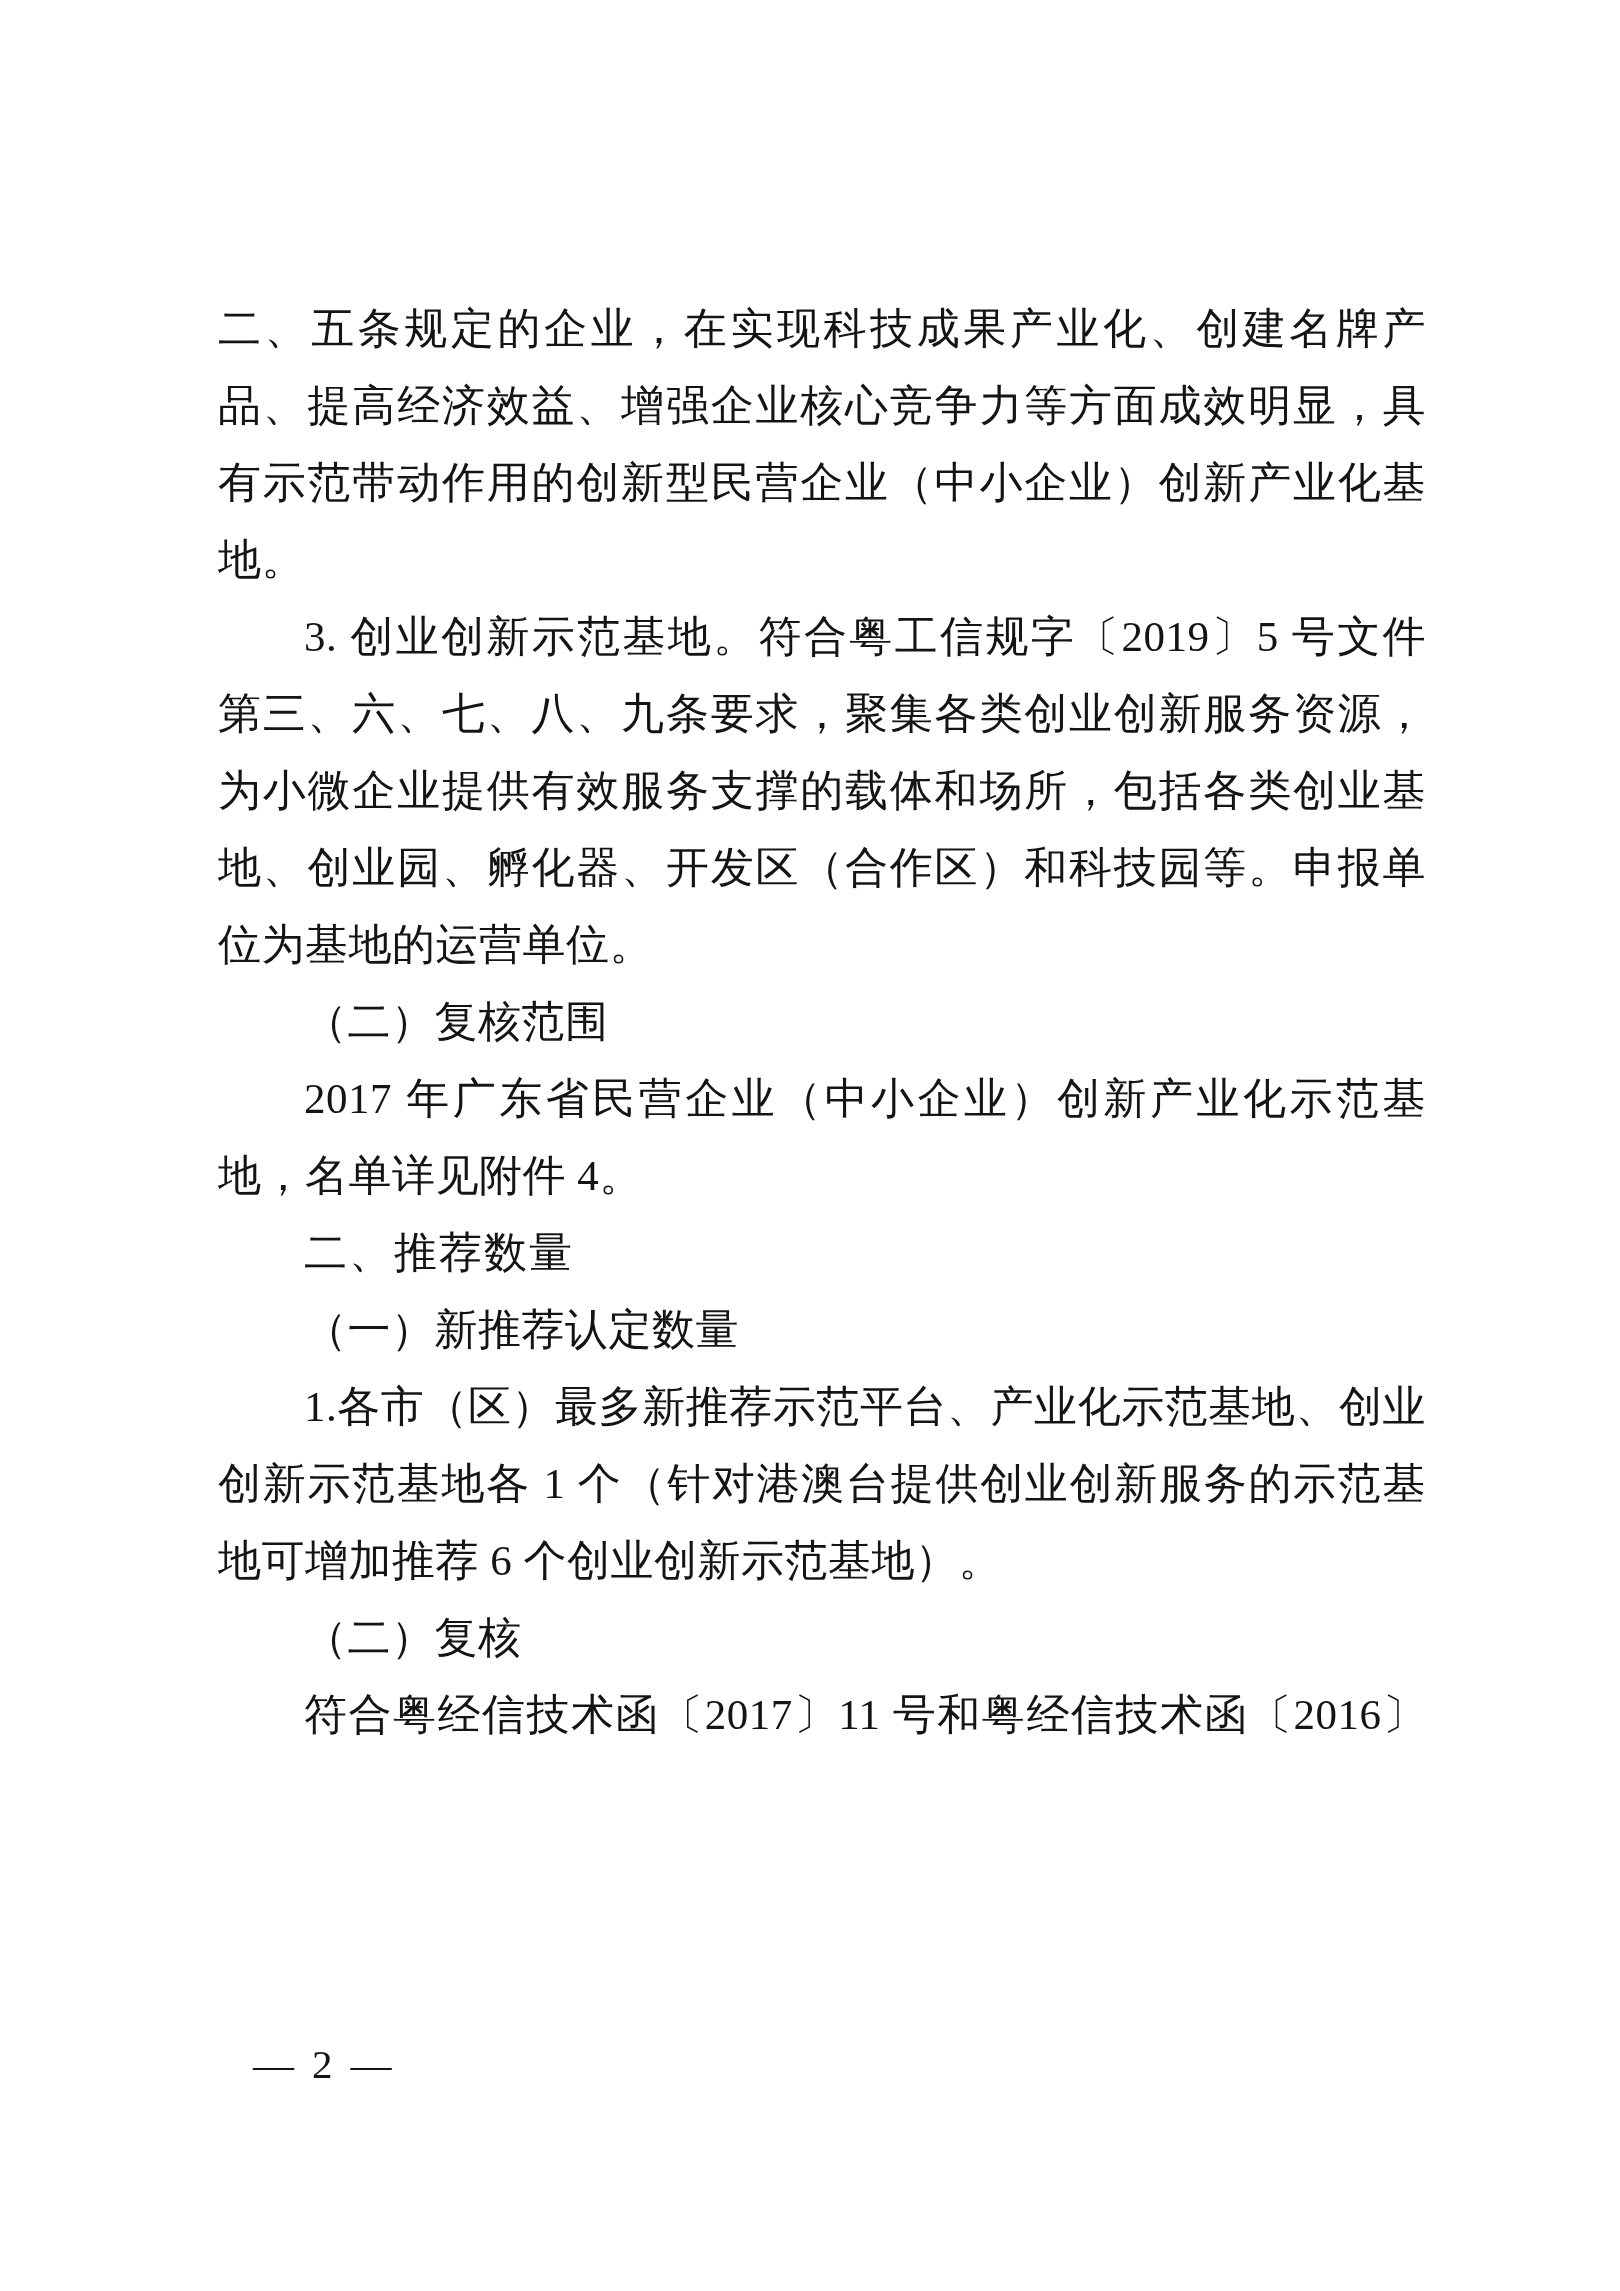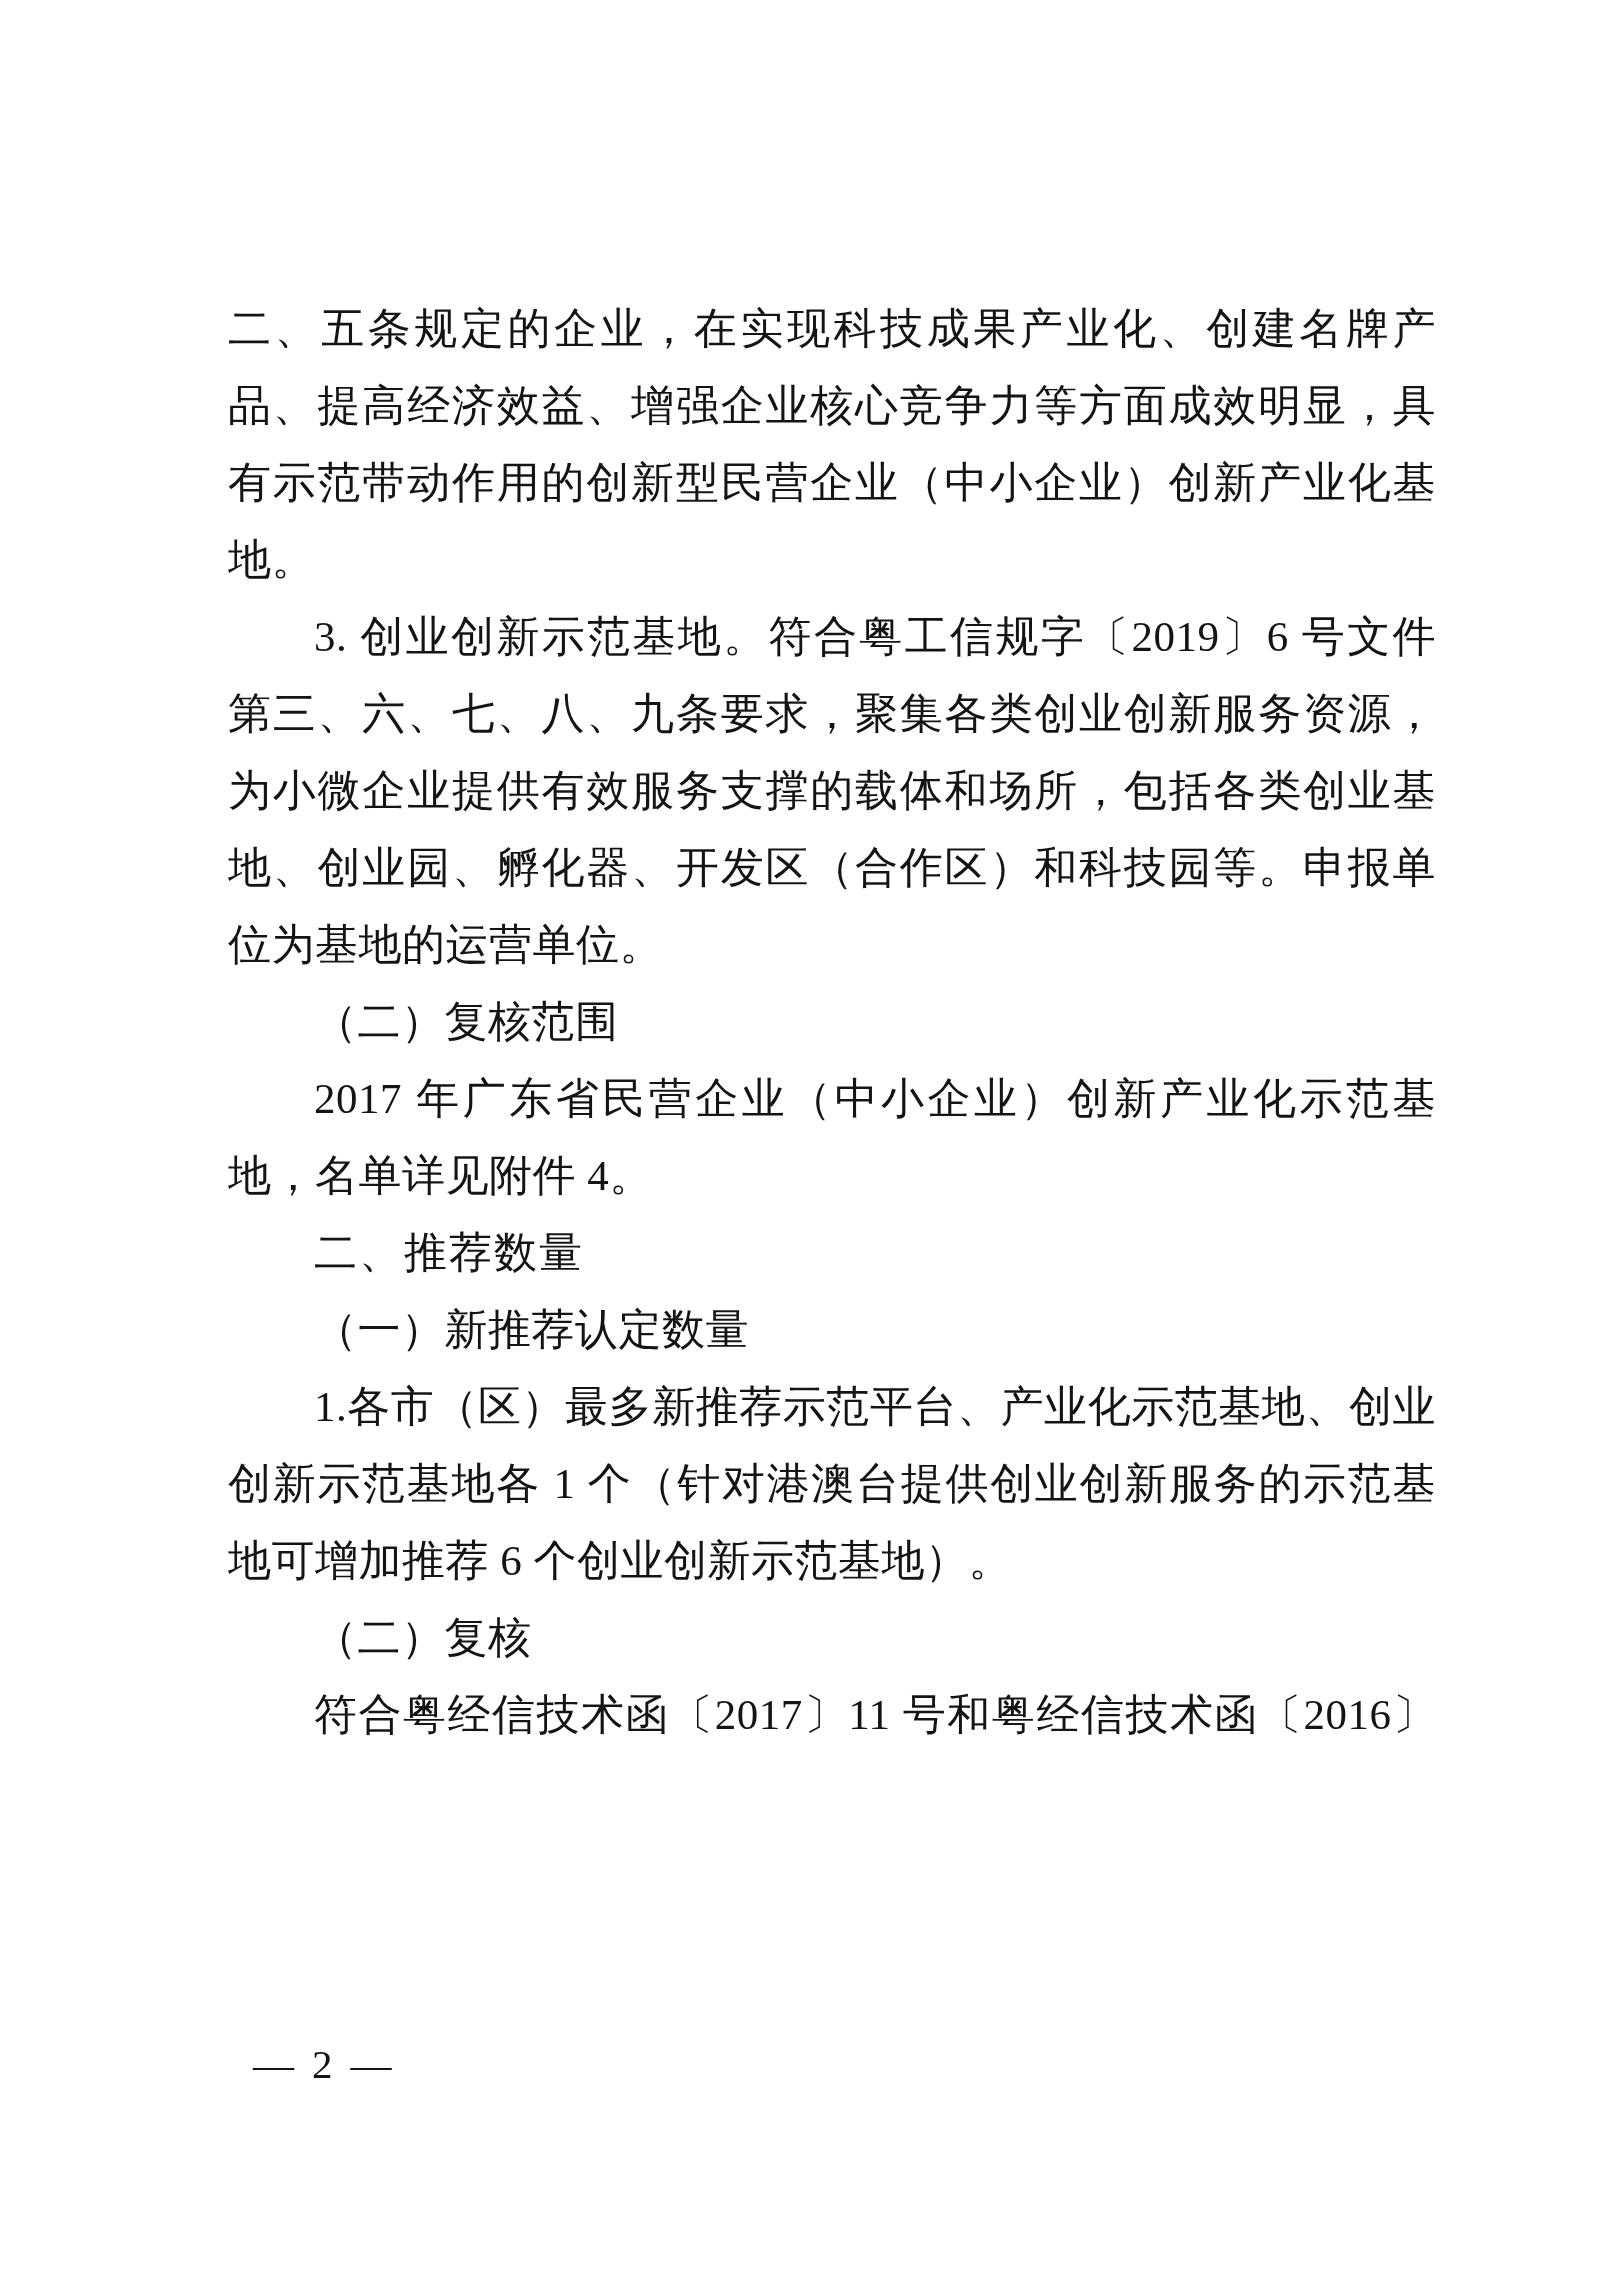--- a/index.html
+++ b/index.html
@@ -11,21 +11,21 @@
     position: relative;
     width: 1620px;
     height: 2292px;
     background: #ffffff;
     overflow: hidden;
     font-family: "Liberation Serif", "DejaVu Serif", serif;
     color: #141414;
   }
   .content {
     position: absolute;
-    left: 228px;
+    left: 218px;
     top: 290px;
     width: 1208px;
   }
   .content p {
     margin: 0;
     padding: 0;
     font-size: 43px;
     line-height: 77px;
     text-align: justify;
     letter-spacing: 0.5px;
@@ -52,21 +52,21 @@
     color: #141414;
     letter-spacing: 3.9px;
   }
 </style>
 </head>
 <body>
 
 <div class="page">
   <div class="content">
     <p class="body">二、五条规定的企业，在实现科技成果产业化、创建名牌产品、提高经济效益、增强企业核心竞争力等方面成效明显，具有示范带动作用的创新型民营企业（中小企业）创新产业化基地。</p>
-    <p class="body indent">3. 创业创新示范基地。符合粤工信规字〔2019〕6 号文件第三、六、七、八、九条要求，聚集各类创业创新服务资源，为小微企业提供有效服务支撑的载体和场所，包括各类创业基地、创业园、孵化器、开发区（合作区）和科技园等。申报单位为基地的运营单位。</p>
+    <p class="body indent">3. 创业创新示范基地。符合粤工信规字〔2019〕5 号文件第三、六、七、八、九条要求，聚集各类创业创新服务资源，为小微企业提供有效服务支撑的载体和场所，包括各类创业基地、创业园、孵化器、开发区（合作区）和科技园等。申报单位为基地的运营单位。</p>
     <p class="body indent">（二）复核范围</p>
     <p class="body indent">2017 年广东省民营企业（中小企业）创新产业化示范基地，名单详见附件 4。</p>
     <p class="heading indent">二、推荐数量</p>
     <p class="body indent">（一）新推荐认定数量</p>
     <p class="body indent">1.各市（区）最多新推荐示范平台、产业化示范基地、创业创新示范基地各 1 个（针对港澳台提供创业创新服务的示范基地可增加推荐 6 个创业创新示范基地）。</p>
     <p class="body indent">（二）复核</p>
     <p class="body indent fill">符合粤经信技术函〔2017〕11 号和粤经信技术函〔2016〕</p>
   </div>
   <div class="page-number">— 2 —</div>
 </div>

